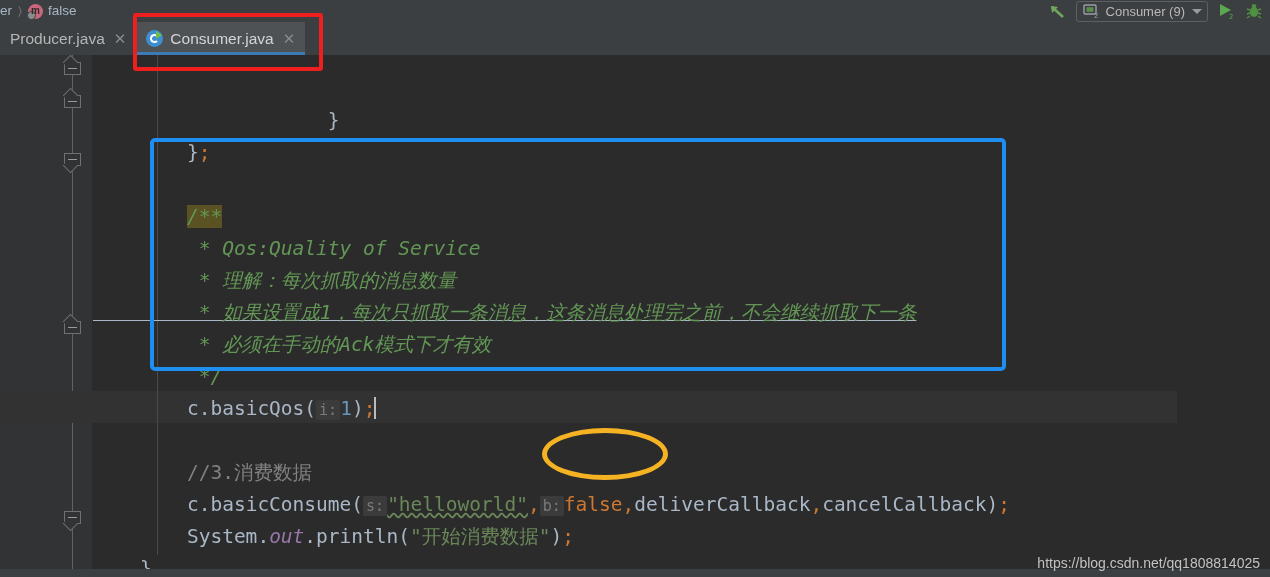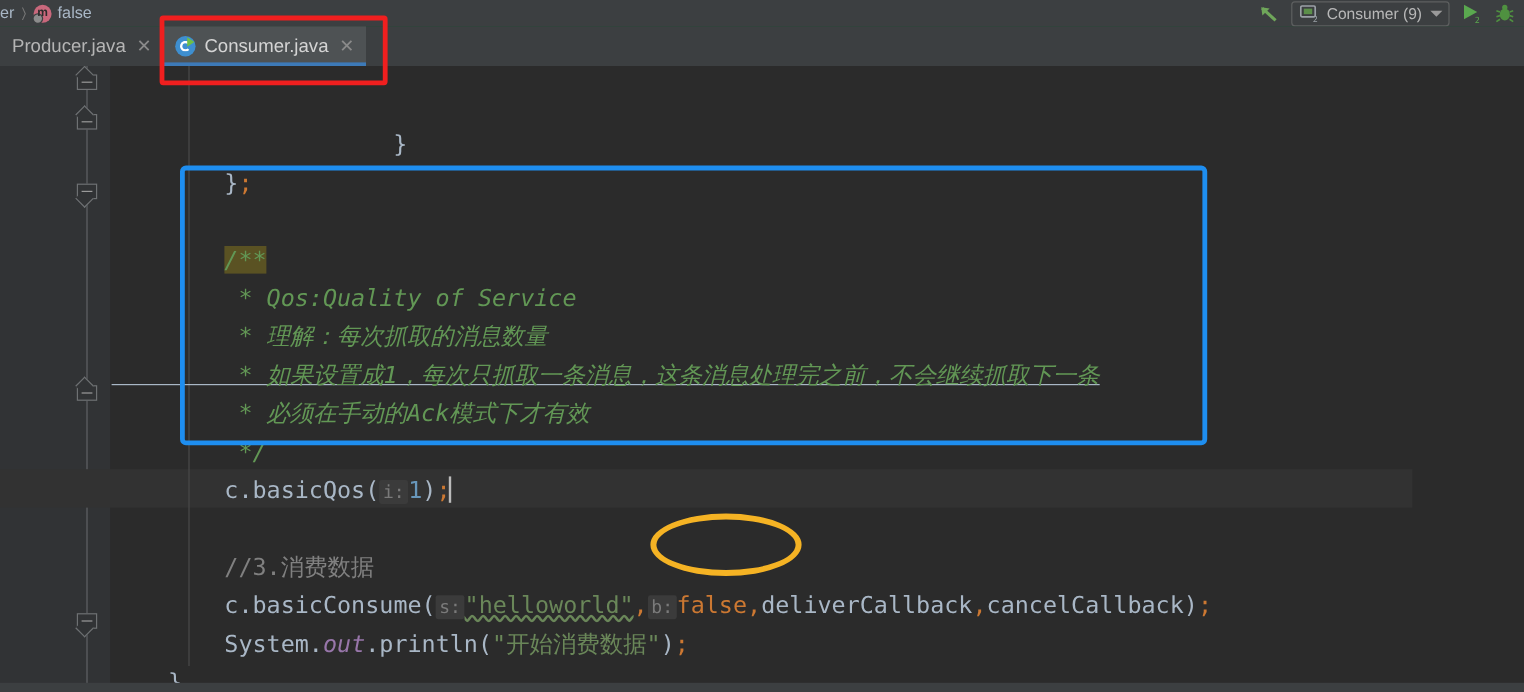--- a/index.html
+++ b/index.html
@@ -481,14 +481,15 @@
   </div>
 
   <div class="anno-rect-red" style="left:133px; top:13px; width:190px; height:58px;"></div>
 
   <div class="anno-rect-blue" style="left:150px; top:138px; width:856px; height:233px;"></div>
 
   <div class="anno-ellipse" style="left:542px; top:428px; width:126px; height:52px;"></div>
 
 
   <div class="bottom-strip"></div>
+  <div class="watermark">https://blog.csdn.net/qq1808814025</div>
 
 </div>
 
 </body></html>

